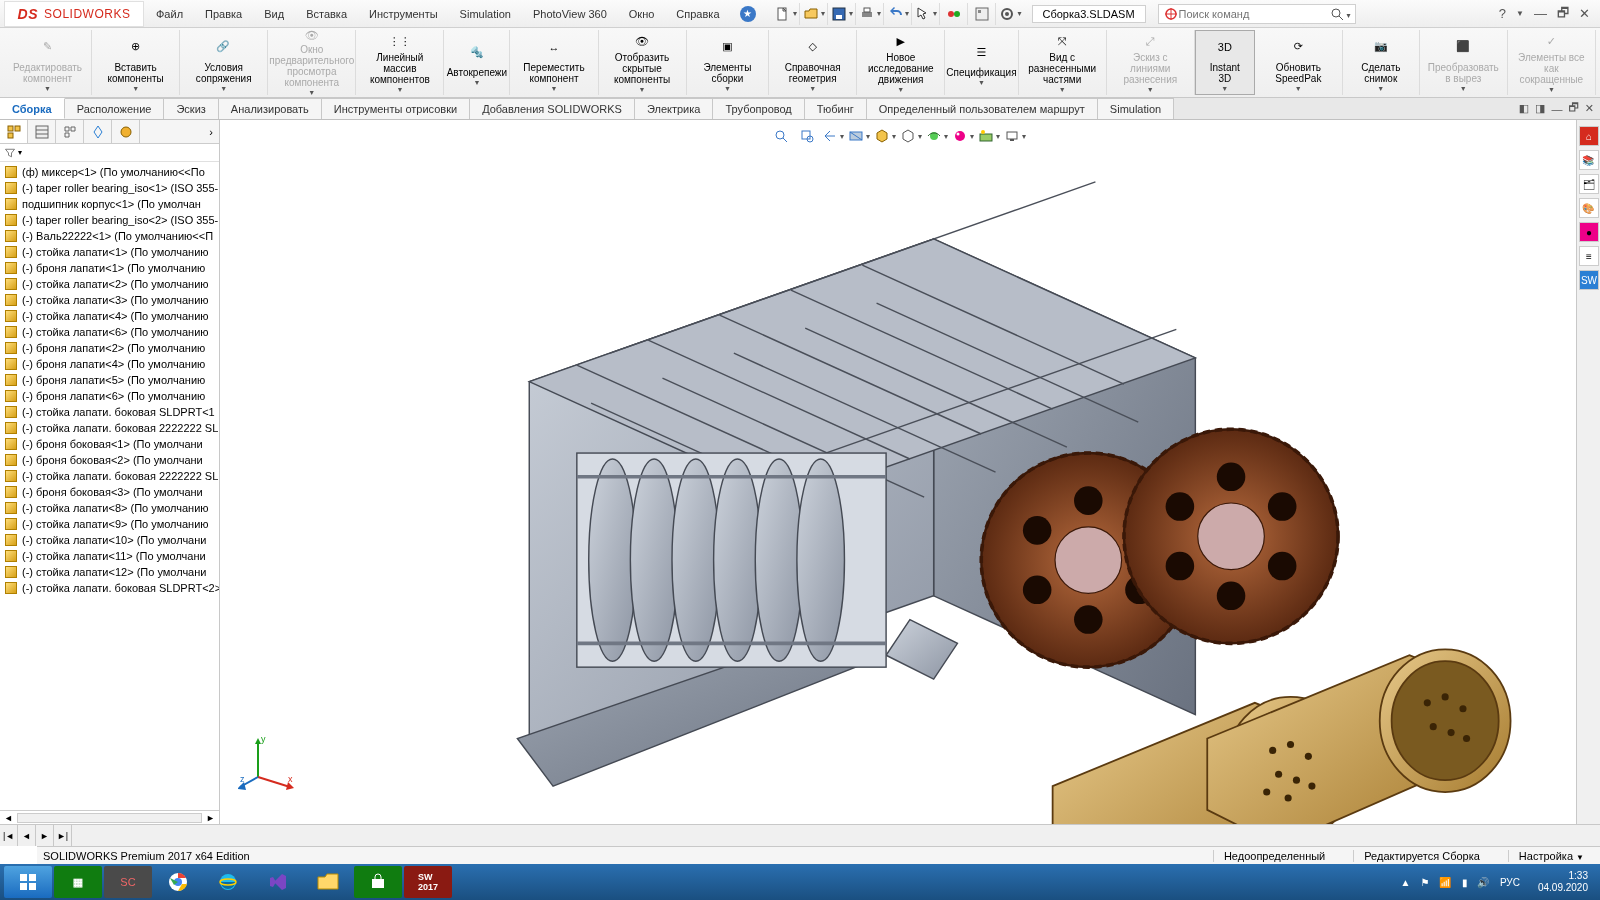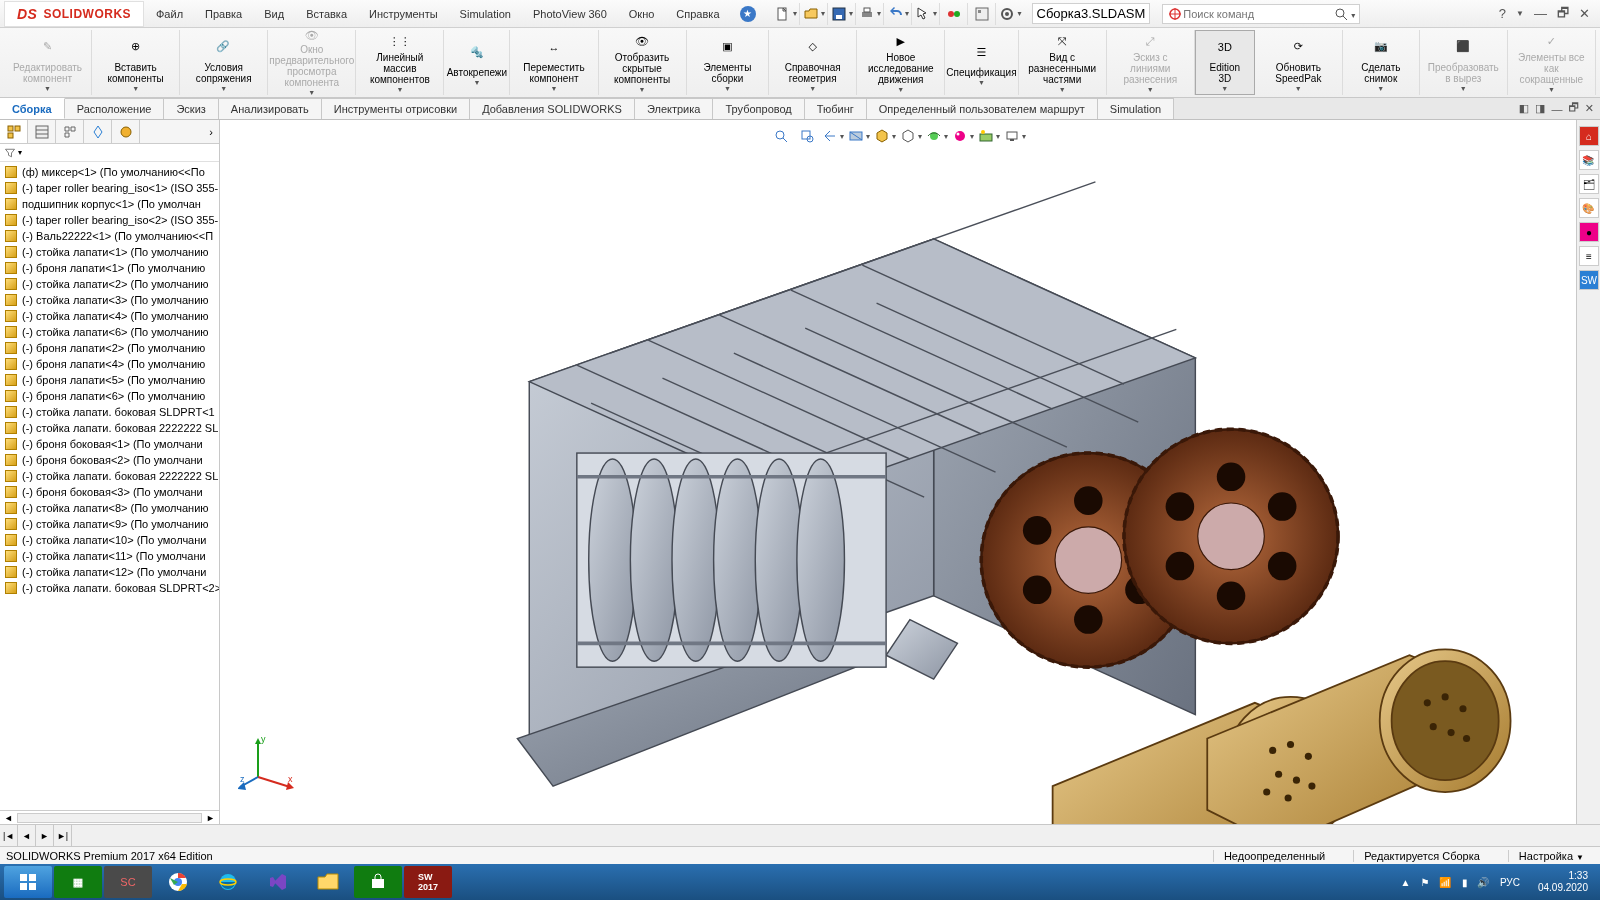--- a/index.html
+++ b/index.html
@@ -1,27 +1,27 @@
 <!DOCTYPE html>
 <html><head>
 <meta charset="utf-8">
 <style>
 * { margin: 0; padding: 0; box-sizing: border-box; font-family: "Segoe UI", Tahoma, sans-serif; }
 body { width: 1600px; height: 900px; overflow: hidden; background: #fff; font-size: 11px; display: flex; flex-direction: column; }
 
 
 .topbar { height: 28px; display: flex; align-items: center; background: linear-gradient(#fbfbfb,#eeeeee); border-bottom: 1px solid #d0d0d0; padding: 0 4px; gap: 2px; }
-.logo { width: 140px; height: 26px; background: #fff; border: 1px solid #e0e0e0; display: flex; align-items: center; justify-content: center; font-weight: bold; color: #d52b1e; font-size: 12px; letter-spacing: 0.5px; }
+.logo { width: 140px; height: 26px; background: #fff; border: 1px solid #e0e0e0; display: flex; align-items: center; justify-content: center; font-weight: normal; color: #d52b1e; font-size: 12px; letter-spacing: 0.5px; }
 .logo::before { content: "DS"; display: inline-block; color: #d52b1e; font-style: italic; margin-right: 6px; font-weight: bold; font-size: 14px; }
 .menu-item { padding: 4px 10px; cursor: pointer; color: #333; }
 .helpdot { width: 16px; height: 16px; border-radius: 50%; background: #3a78c7; color: #fff; display: flex; align-items: center; justify-content: center; font-size: 10px; margin: 0 8px; }
 .qat { display: flex; align-items: center; gap: 2px; margin-left: 8px; }
 .qat .qbtn { width: 26px; height: 22px; display: flex; align-items: center; justify-content: center; border-right: 1px solid #ddd; cursor: pointer; }
 .qat .qbtn:last-child { border-right: none; }
-.doc-name { padding: 2px 4px; border: 1px solid #d0d0d0; background: #fff; margin-left: 6px; font-size: 13px; min-width: 110px; }
+.doc-name { padding: 2px 10px; border: 1px solid #d0d0d0; background: #fff; margin-left: 6px; font-size: 11px; min-width: 110px; }
 .search-cmd { display: flex; align-items: center; background: #fff; border: 1px solid #d0d0d0; margin-left: 10px; padding: 1px 4px; }
 .search-cmd input { border: none; outline: none; font-size: 11px; width: 150px; }
 .win-ctr { margin-left: auto; display: flex; gap: 10px; align-items: center; padding-right: 6px;}
 .win-ctr span { cursor: pointer; font-size: 13px; color: #555; }
 
 
 .ribbon { height: 70px; display: flex; align-items: stretch; background: linear-gradient(#f8f8f8,#efefef); border-bottom: 1px solid #c8c8c8; padding: 2px 4px; }
 .rgroup { display: flex; flex-direction: column; align-items: center; justify-content: center; padding: 2px 10px; border-right: 1px solid #dcdcdc; cursor: pointer; min-width: 60px; text-align: center; }
 .rgroup.active { background: #e8e8e8; border: 1px solid #aaa; }
 .rgroup.disabled { color: #aaa; }
@@ -69,21 +69,21 @@
 .vsplit-knob { position: absolute; left: 220px; top: 300px; width: 10px; height: 38px; background: #e8e8e8; border: 1px solid #aaa; border-radius: 0 4px 4px 0; cursor: pointer; display: flex; align-items: center; justify-content: center; font-size: 8px; color: #555; }
 
 
 .btabs-row { height: 22px; display: flex; align-items: stretch; background: #f0f0f0; border-top: 1px solid #c8c8c8; }
 .btabs-row .nav { display: flex; }
 .btabs-row .nav span { width: 18px; display: flex; align-items: center; justify-content: center; border-right: 1px solid #c8c8c8; cursor: pointer; font-size: 9px; }
 .btab { padding: 3px 14px; border-right: 1px solid #c8c8c8; cursor: pointer; font-size: 11px; background: #f5f5f5; }
 .btab.active { background: #fff; font-weight: bold; }
 
 
-.statusbar { height: 18px; display: flex; align-items: center; background: #f5f5f5; border-top: 1px solid #c8c8c8; font-size: 11px; padding: 0 6px; gap: 12px; }
+.statusbar { height: 18px; display: flex; align-items: center; background: #f5f5f5; border-top: 1px solid #c8c8c8; font-size: 11px; padding: 0 6px; gap: 12px; margin-left: 37px; }
 .statusbar .right { margin-left: auto; display: flex; gap: 18px; align-items: center; }
 .statusbar .cell { border-left: 1px solid #ccc; padding: 0 10px; }
 
 
 .taskbar { height: 36px; background: linear-gradient(#2a6fb0,#1a4f80); display: flex; align-items: center; padding: 0 4px; gap: 2px; }
 .taskbar .tbtn { width: 48px; height: 32px; display: flex; align-items: center; justify-content: center; cursor: pointer; border-radius: 2px; }
 .taskbar .tbtn.start { background: linear-gradient(#4fa3e0,#1a6bbf); }
 .taskbar .spacer { flex: 1; }
 .taskbar .tray { display: flex; align-items: center; gap: 10px; color: #fff; font-size: 10px; }
 .taskbar .clock { text-align: right; line-height: 12px; padding: 0 8px; color: #fff; }
@@ -252,21 +252,21 @@
       <div class="rlabel">Вид с разнесенными частями</div>
       <div class="drop">▼</div>
     </div>
     <div class="rgroup disabled">
       <div class="ricon">⤢</div>
       <div class="rlabel">Эскиз с линиями разнесения</div>
       <div class="drop">▼</div>
     </div>
     <div class="rgroup active">
       <div class="ricon">3D</div>
-      <div class="rlabel">Edition 3D</div>
+      <div class="rlabel">Instant 3D</div>
       <div class="drop">▼</div>
     </div>
     <div class="rgroup">
       <div class="ricon">⟳</div>
       <div class="rlabel">Обновить SpeedPak</div>
       <div class="drop">▼</div>
     </div>
     <div class="rgroup">
       <div class="ricon">📷</div>
       <div class="rlabel">Сделать снимок</div>

